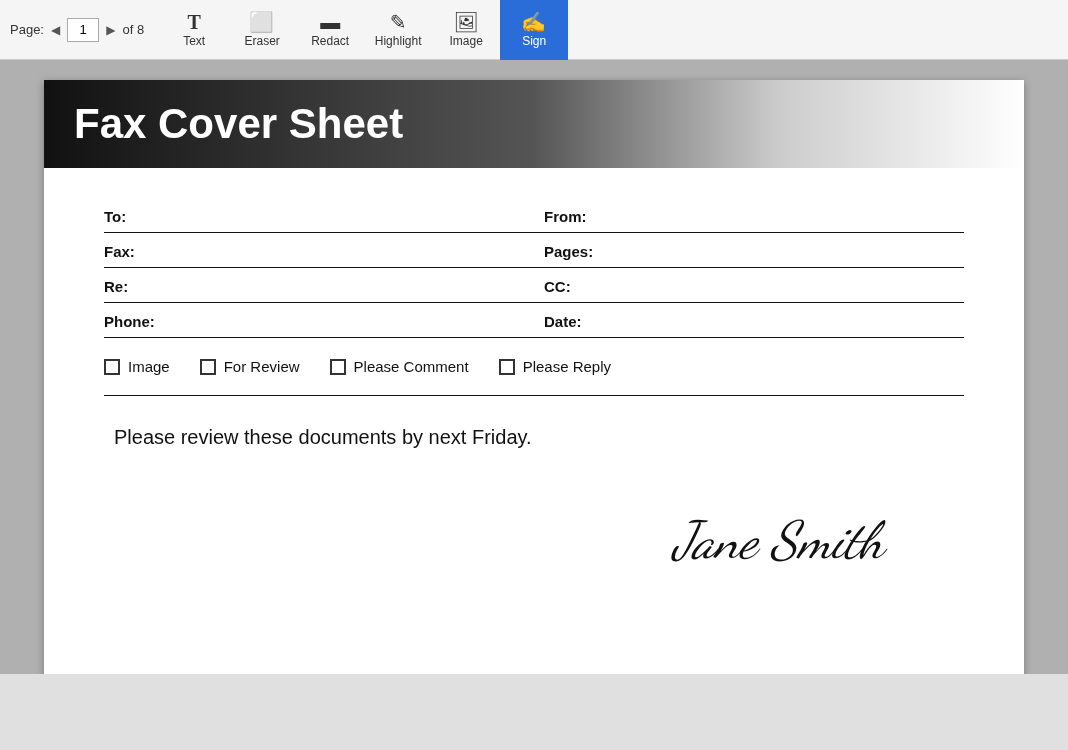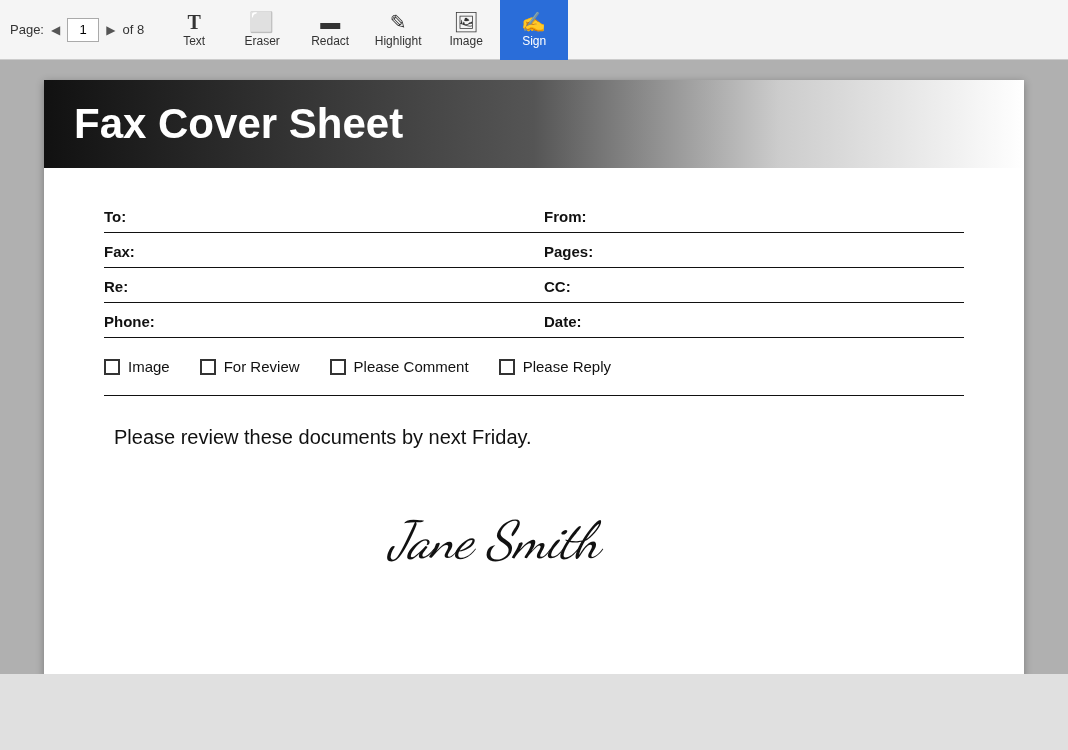--- a/index.html
+++ b/index.html
@@ -151,21 +151,21 @@
     
     .body-text {
       font-size: 20px;
       color: #111;
       margin-bottom: 60px;
       padding-left: 10px;
     }
 
     
     .signature-area {
-      text-align: center;
+      text-align: right;
       padding-right: 80px;
     }
     .signature-text {
       font-family: 'Brush Script MT', 'Dancing Script', cursive;
       font-size: 52px;
       color: #111;
       font-style: italic;
     }
   </style>
 </head>

